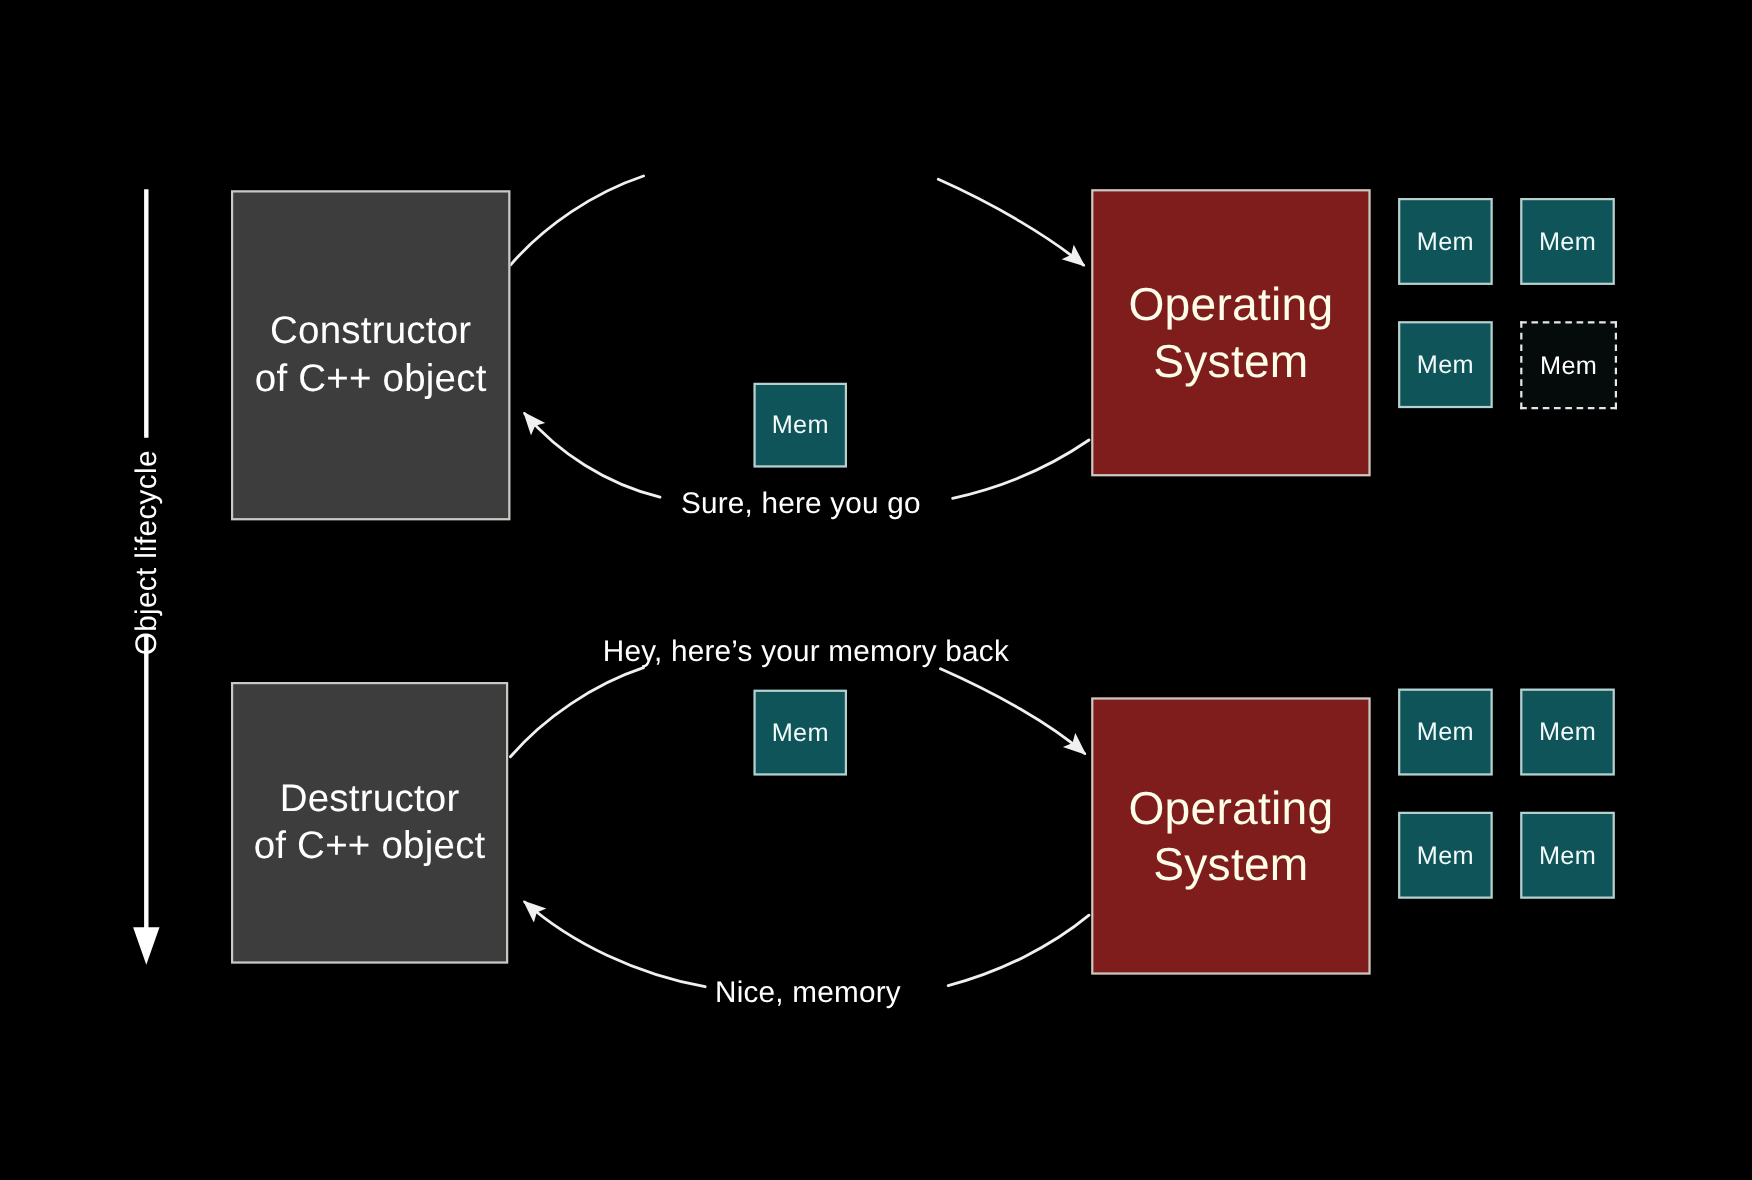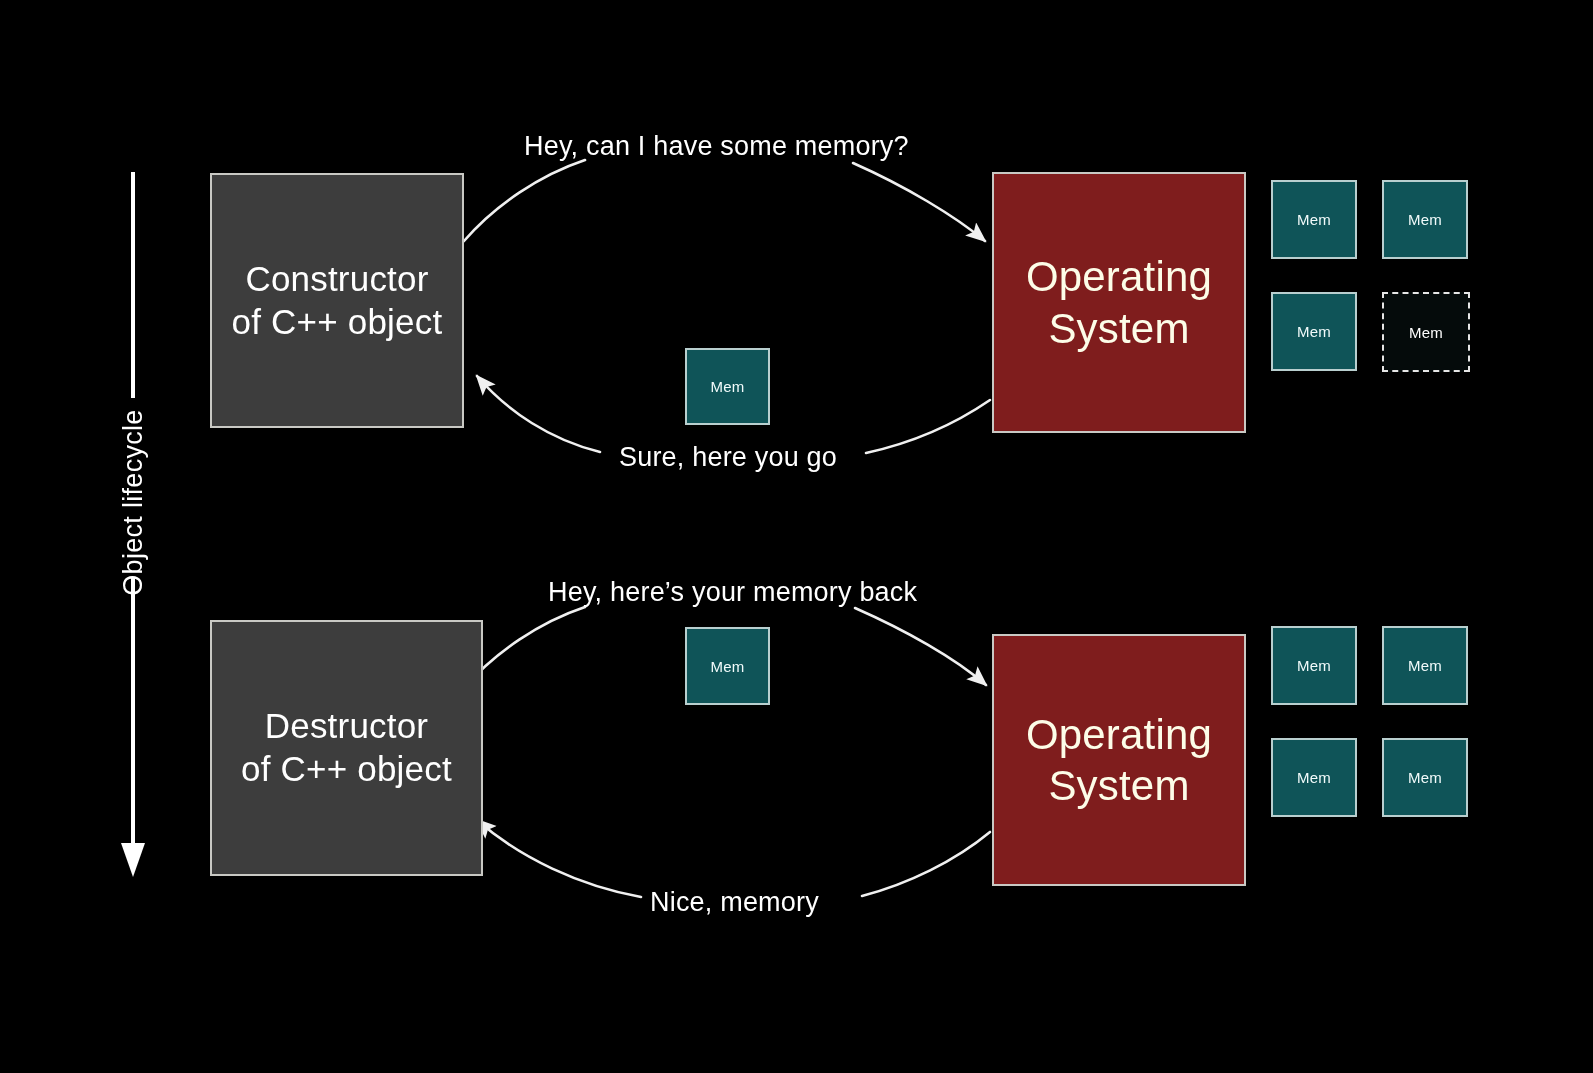--- a/index.html
+++ b/index.html
@@ -41,36 +41,36 @@
     background: #3d3d3d;
     font-size: 35px;
     color: #ffffff;
   }
   .actor-box.olive {
     background: #7f1d1d;
     font-size: 42px;
     color: #fdfde8;
   }
 
-  #constructor-box { left: 210px; top: 173px; width: 254px; height: 255px; }
-  #destructor-box  { left: 210px; top: 620px; width: 273px; height: 256px; }
+  #constructor-box { left: 210px; top: 173px; width: 254px; height: 300px; }
+  #destructor-box  { left: 210px; top: 620px; width: 252px; height: 256px; }
   #os-box-top      { left: 992px; top: 172px; width: 254px; height: 261px; }
   #os-box-bottom   { left: 992px; top: 634px; width: 254px; height: 252px; }
 
   
   .mem-block {
     position: absolute;
     box-sizing: border-box;
     display: flex;
     align-items: center;
     justify-content: center;
     background: #0f5458;
     border: 2px solid #b9cfcf;
     color: #f2fbfb;
-    font-size: 15px;
+    font-size: 23px;
     letter-spacing: 0.3px;
   }
   .mem-block.free {
     background: #050b0b;
     border: 2px dashed #e6e6e6;
     color: #ffffff;
   }
 
   
   #mem-tr-1 { left: 1271px; top: 180px; width: 86px; height: 79px; }
@@ -164,21 +164,20 @@
     </div>
   </div>
 
   <div class="actor-box olive" id="os-box-top">
     <div>
       <div>Operating</div>
       <div>System</div>
     </div>
   </div>
 
-  <div class="msg-label" id="msg-request">Hey, can I have some memory?</div>
   <div class="msg-label" id="msg-grant">Sure, here you go</div>
 
   <div class="mem-block" id="mem-transit-top">Mem</div>
 
   <div class="mem-block" id="mem-tr-1">Mem</div>
   <div class="mem-block" id="mem-tr-2">Mem</div>
   <div class="mem-block" id="mem-tr-3">Mem</div>
   <div class="mem-block free" id="mem-tr-4">Mem</div>
 
   <div class="actor-box gray" id="destructor-box">

